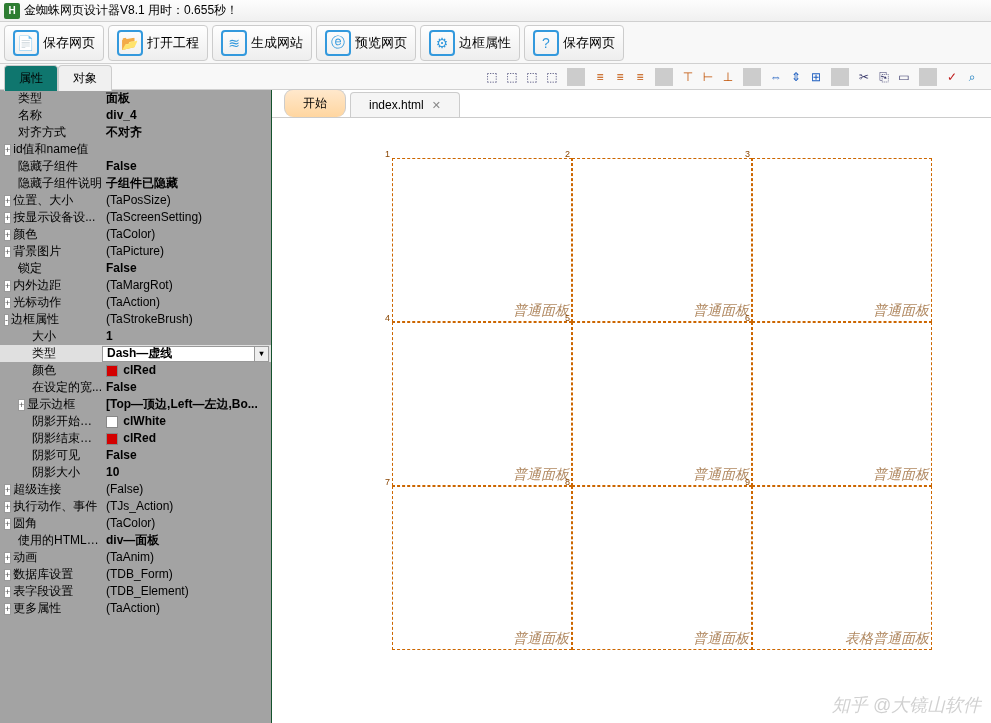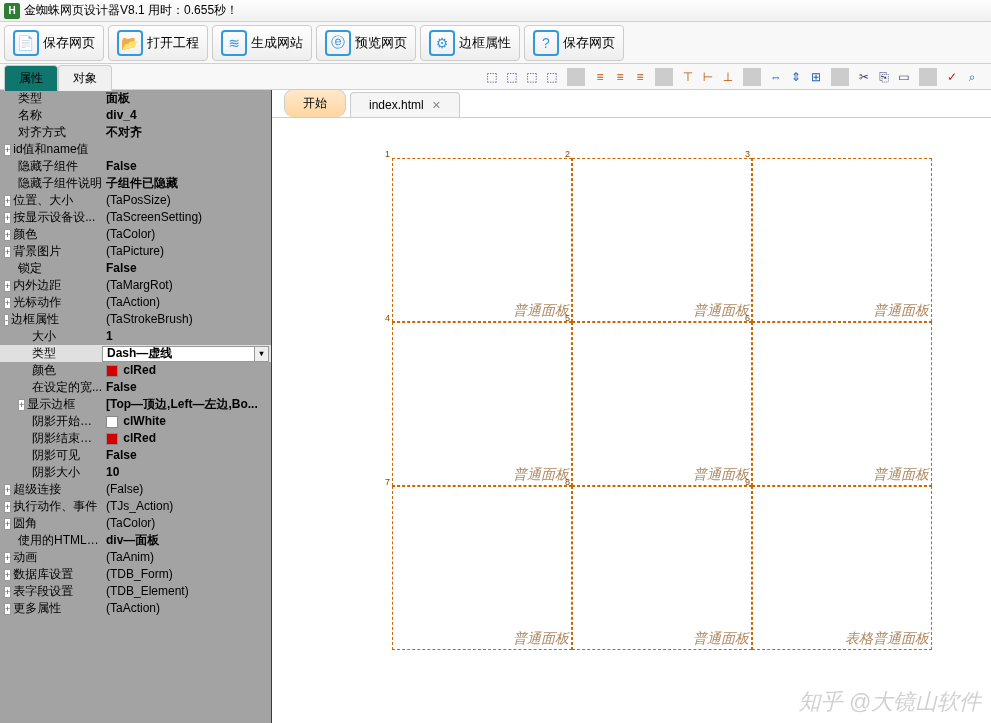--- a/index.html
+++ b/index.html
@@ -41,21 +41,21 @@
 .doc-tab { padding: 5px 18px; border:1px solid #ccc; border-bottom:none; background:#f5f5f5; border-radius:4px 4px 0 0; cursor:pointer; font-size:12px; display:flex; align-items:center; gap:8px;}
 .doc-tab.start { background:linear-gradient(#ffe8cc,#ffd6a0);border-radius:9px; }
 .doc-tab .close { color:#888; font-size:11px; }
 
 .canvas { flex:1; position:relative; overflow:auto; padding: 40px 0 0 120px; }
 .grid-wrap { position:relative; width: 540px; height: 510px; }
 .cell { position:absolute; border: 1px dashed #cc6600; font-size:10px; color:#aa7744; }
 .cell-label { position:absolute; right:2px; bottom:1px; font-size:14px; color:#b08860;font-style:italic; }
 .cell-num { position:absolute; left:-8px; top:-10px; font-size:9px; color:#884400; }
 
-.watermark { position:absolute; right:10px; bottom:6px; font-size:22px; color:rgba(120,120,120,0.35); font-style:italic; pointer-events:none;}
+.watermark { position:absolute; right:10px; bottom:6px; font-size:18px; color:rgba(120,120,120,0.35); font-style:italic; pointer-events:none;}
 
 .prop-panel::-webkit-scrollbar{width:10px;} .prop-panel::-webkit-scrollbar-thumb{background:#ccc;}
 </style>
 </head>
 <body>
 
 <div class="titlebar">
   <div class="app-icon">H</div>
   <div class="titlebar-text">金蜘蛛网页设计器V8.1  用时：0.655秒！</div>
 </div>

